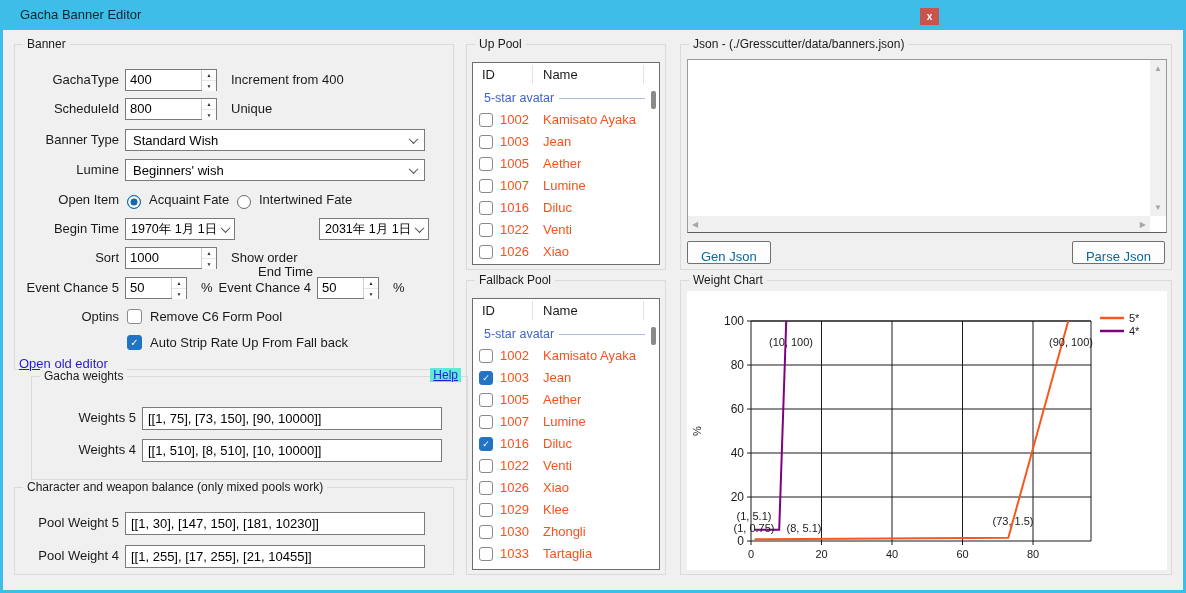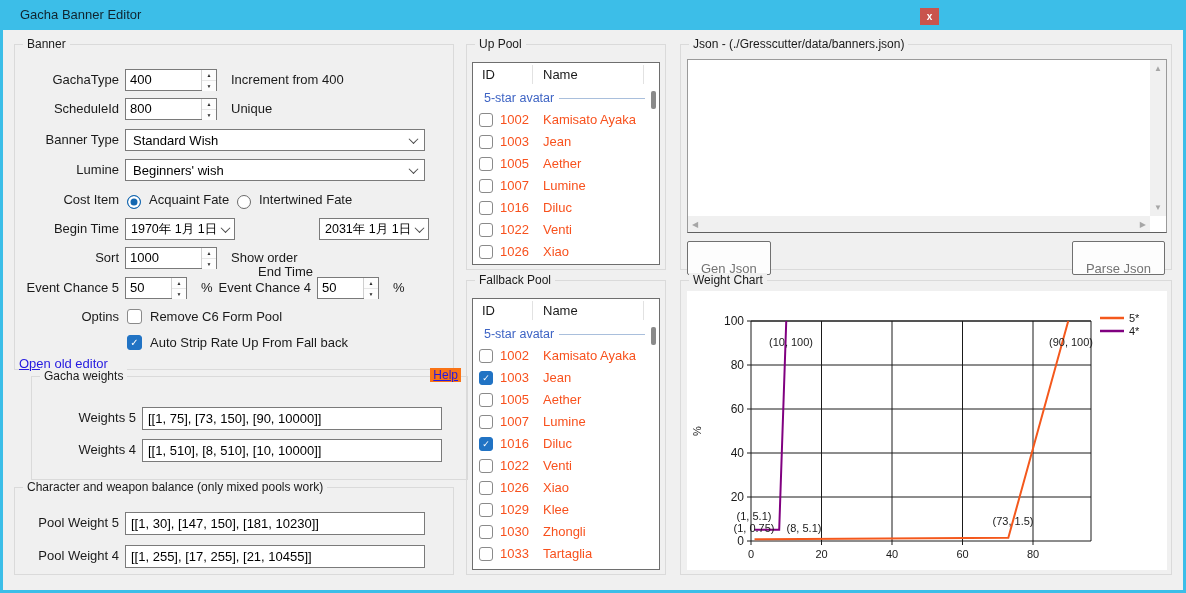--- a/index.html
+++ b/index.html
@@ -7,21 +7,21 @@
   .window { position:relative; width:1186px; height:593px; background:#3CBEE8; }
   .titlebar { position:absolute; left:0; top:0; width:944px; height:30px; background:#3CBEE8; }
   .title { position:absolute; left:20px; top:0; line-height:30px; font-size:13px; color:#10242E; }
   .close { position:absolute; right:5px; top:8px; width:19px; height:17px; background:#C9544D; color:#fff;
            font-size:10px; font-weight:bold; text-align:center; line-height:17px; cursor:default; }
   .content { position:absolute; left:3px; top:30px; width:1180px; height:560px; background:#F0F0F0; }
 
   .group { position:absolute; border:1px solid #DADADA; }
   .group-label { position:absolute; top:-8px; left:8px; background:#F0F0F0; padding:0 4px; font-size:12px; color:#1A1A1A; white-space:nowrap; }
   .link { color:#2419E0; text-decoration:underline; font-size:13px; cursor:pointer; }
-  .help-link { position:absolute; top:-9px; right:6px; background:#f97316; padding:0 3px; font-size:12px; }
+  .help-link { position:absolute; top:-9px; right:6px; background:#5eead4; padding:0 3px; font-size:12px; }
 
   
   .frow { position:absolute; left:0; height:22px; width:438px; }
   .flabel { position:absolute; left:0; width:104px; text-align:right; line-height:22px; font-size:13px; color:#1A1A1A; }
   .hint { position:absolute; left:216px; line-height:22px; font-size:13px; color:#1A1A1A; white-space:nowrap; }
 
   .spin { position:absolute; left:110px; width:92px; height:22px; background:#fff; border:1px solid #7A7A7A; display:flex; }
   .spin.small { width:62px; }
   .spin .val { flex:1; font-size:13px; line-height:20px; padding:0 4px; overflow:hidden; }
   .sbtns { width:15px; border-left:1px solid #CFCFCF; display:flex; flex-direction:column; }
@@ -59,22 +59,22 @@
   .pid { position:absolute; left:27px; line-height:22px; font-size:13px; color:#F8511D; }
   .pname { position:absolute; left:70px; line-height:22px; font-size:13px; color:#F8511D; white-space:nowrap; }
   .lthumb { position:absolute; right:3px; top:28px; width:5px; height:18px; background:#8A8A8A; border-radius:2px; }
 
   
   .textbox { position:absolute; left:6px; top:14px; width:480px; height:174px; background:#fff; border:1px solid #9A9A9A; border-bottom-color:#5F5F5F; }
   .vscroll { position:absolute; top:0; right:0; bottom:16px; width:16px; background:#F0F0F0; }
   .hscroll { position:absolute; left:0; right:16px; bottom:0; height:16px; background:#F0F0F0; }
   .sarrow { position:absolute; color:#A6A6A6; font-size:8px; }
   .ta-text { position:absolute; inset:2px 18px 18px 4px; font-size:12px; color:#1A1A1A; overflow:hidden; white-space:pre; }
-  .btn { position:absolute; height:23px; background:#FDFDFD; border:1px solid #707070; border-radius:2px; font-size:13px; color:#737373;
-         padding:16px 13px; line-height:21px; text-align:center; cursor:default; }
+  .btn { position:absolute; height:23px; background:#FDFDFD; border:1px solid #707070; border-radius:2px; font-size:13px; color:#0369a1;
+         padding:4px 13px; line-height:21px; text-align:center; cursor:default; }
 
   
   .chart-area { position:absolute; left:6px; top:10px; width:480px; height:279px; background:#fff; }
 </style>
 </head>
 <body>
 
 <div class="window">
   <div class="titlebar">
     <span class="title">Gacha Banner Editor</span>
@@ -119,21 +119,21 @@
 
       <div class="frow" style="top:114px;">
         <span class="flabel">Lumine</span>
         <div class="combo" style="width:300px;">
           <span class="ctext">Beginners' wish</span>
           <span class="chev"></span>
         </div>
       </div>
 
       <div class="frow" style="top:144px;">
-        <span class="flabel">Cost Item</span>
+        <span class="flabel">Open Item</span>
         <span style="position:absolute;left:112px;top:3px;"><span class="radio on"></span></span>
         <span class="rlabel" style="position:absolute;left:134px;line-height:22px;">Acquaint Fate</span>
         <span style="position:absolute;left:222px;top:3px;"><span class="radio"></span></span>
         <span class="rlabel" style="position:absolute;left:244px;line-height:22px;">Intertwined Fate</span>
       </div>
 
       <div class="frow" style="top:173px;">
         <span class="flabel">Begin Time</span>
         <div class="combo" style="width:110px;padding:0 5px;font-size:12.5px;">
           <span class="ctext">1970年 1月 1日</span>

